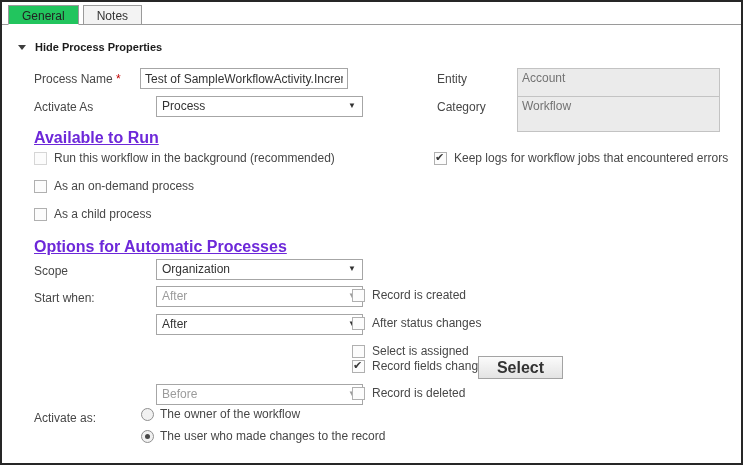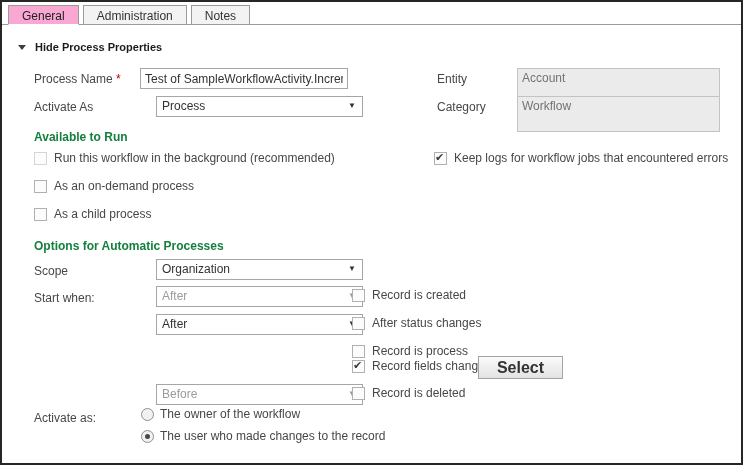--- a/index.html
+++ b/index.html
@@ -23,27 +23,27 @@
   .tab{
     box-sizing:border-box;
     padding:3px 13px 2px 13px;
     font-size:12px;color:#333;
     background:#f3f3f3;
     border:1px solid #9a9a9a;border-bottom:none;
     white-space:nowrap;
     cursor:default;
   }
   .tab.active{
-    background:#f9a8d4;color:#222;
+    background:#22c55e;color:#222;
     margin-bottom:-1px;
     border-bottom:1px solid #fff;
   }
   
   .label{position:absolute;font-size:12px;color:#474747;white-space:nowrap;line-height:13px;}
-  .title{position:absolute;font-size:12px;font-weight:bold;color:#15803d;white-space:nowrap;line-height:13px;}
+  .title{position:absolute;font-size:16px;font-weight:bold;color:#6d28d9;white-space:nowrap;line-height:13px;text-decoration:underline;}
   .req{color:#c00000;font-size:12px;}
   
   .collapse-hdr{position:absolute;left:16px;top:39px;display:flex;align-items:center;gap:9px;}
   .tri-down{width:0;height:0;border-left:4px solid transparent;border-right:4px solid transparent;border-top:5px solid #3e3e3e;}
   .collapse-hdr .txt{font-size:11px;font-weight:bold;color:#1c1c1c;white-space:nowrap;}
   
   .tbox{
     position:absolute;box-sizing:border-box;height:21px;
     border:1px solid #a6a6a6;background:#fff;
     font-family:"Liberation Sans","DejaVu Sans",sans-serif;
@@ -95,21 +95,20 @@
     text-align:center;line-height:21px;cursor:default;
   }
 </style>
 </head>
 <body>
 
 <div id="app">
 
   <div class="tabstrip">
     <div class="tab active">General</div>
-    <div class="tab">Administration</div>
     <div class="tab">Notes</div>
   </div>
 
   <div class="collapse-hdr">
     <div class="tri-down"></div>
     <div class="txt">Hide Process Properties</div>
   </div>
 
   <div class="label" style="left:32px;top:71px;"><span>Process Name</span> <span class="req">*</span></div>
   <input class="tbox" style="left: 138px; top: 66px; width: 208px;" value="Test of SampleWorkflowActivity.Increme">
@@ -160,21 +159,21 @@
   <div class="label" style="left:370px;top:287px;">Record is created</div>
 
   <div class="select" style="left:138px;top:312px;">
     <span>After</span>
     <span class="arrow">▼</span>
   </div>
   <div class="cb" style="left:350px;top:315px;"></div>
   <div class="label" style="left:370px;top:315px;">After status changes</div>
 
   <div class="cb" style="left:350px;top:343px;"></div>
-  <div class="label" style="left:370px;top:343px;">Record is process</div>
+  <div class="label" style="left:370px;top:343px;">Select is assigned</div>
 
   <div class="cb checked" style="left:350px;top:358px;">
       <span class="mark">✔</span>
     </div>
   <div class="label" style="left:370px;top:358px;">Record fields change</div>
   <div class="btn" style="left:476px;top:354px;">Select</div>
 
   <div class="select dim" style="left:138px;top:382px;">
     <span>Before</span>
     <span class="arrow">▼</span>

